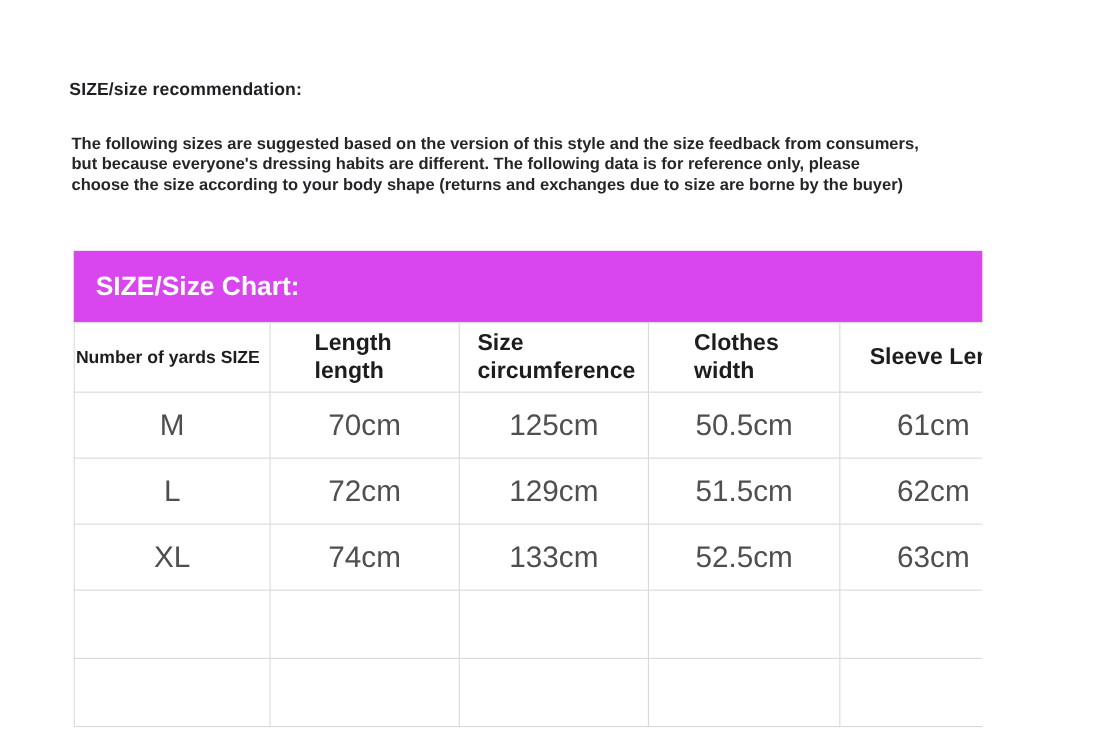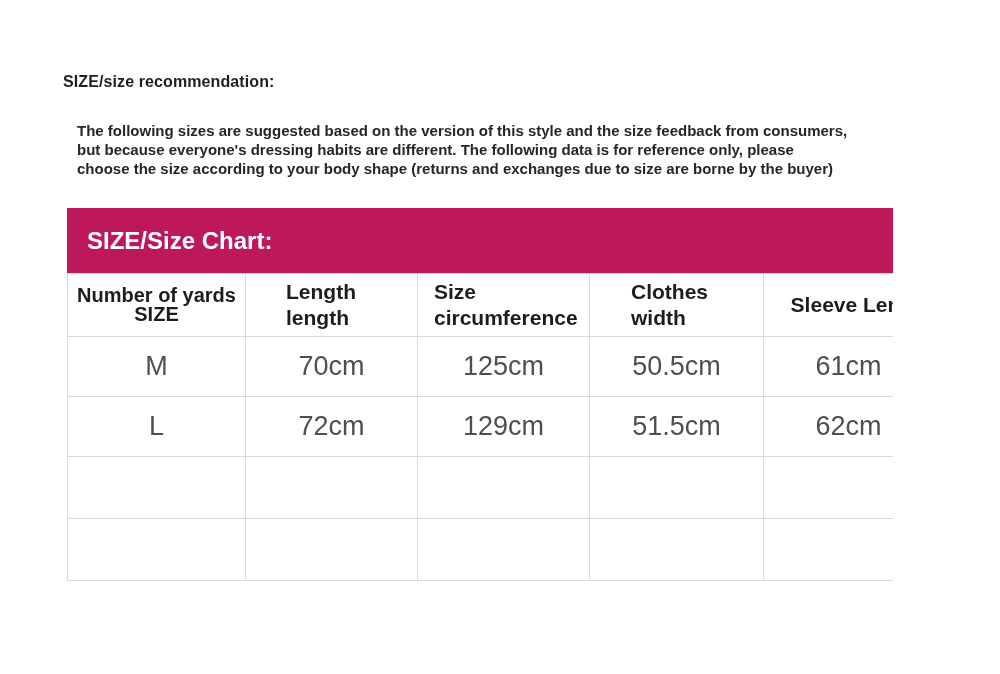--- a/index.html
+++ b/index.html
@@ -26,36 +26,36 @@
   }
   .paragraph {
     position: absolute;
     left: 65px; top: 121px;
     width: 905px;
     font-size: 15px;
     font-weight: bold;
     line-height: 19px;
     color: #26262a;
     white-space: pre-line;
-    margin-left: 12px;
   }
   .size-chart {
     position: absolute;
     left: 67px; top: 208px;
     width: 866px;
   }
   .chart-title-bar {
     width: 100%;
     height: 65px;
-    background: #be185d;
+    background: #d946ef;
     color: #ffffff;
     font-size: 24px;
     font-weight: bold;
     line-height: 65px;
     padding-left: 20px;
+    margin-top: 20px;
   }
   table.size-table {
     width: 100%;
     border-collapse: collapse;
     table-layout: fixed;
     background: #ffffff;
   }
   .size-table th, .size-table td {
     border: 1px solid #d9d9d9;
     vertical-align: middle;
@@ -64,22 +64,22 @@
   .size-table th {
     height: 63px;
     font-size: 21px;
     font-weight: bold;
     color: #1d1d20;
     line-height: 26px;
     white-space: pre-line;
     text-align: left;
   }
   .size-table th.col-size {
-    text-align: center;
-    font-size: 20px;
+    text-align: left;
+    font-size: 16px;
     line-height: 19px;
     padding: 0 1px;
     white-space: normal;
   }
   .size-table th.col-clothes  { padding-left: 40px; }
   .size-table th.col-chest    { padding-left: 16px; }
   .size-table th.col-shoulder { padding-left: 41px; }
   .size-table th.col-sleeve   { text-align: right; padding: 0; }
   .size-table td {
     height: 60px;
@@ -133,20 +133,27 @@
           <td>50.5cm</td>
           <td>61cm</td>
         </tr>
         <tr>
           <td>L</td>
           <td>72cm</td>
           <td>129cm</td>
           <td>51.5cm</td>
           <td>62cm</td>
         </tr>
+        <tr>
+          <td>XL</td>
+          <td>74cm</td>
+          <td>133cm</td>
+          <td>52.5cm</td>
+          <td>63cm</td>
+        </tr>
         <tr class="empty-row">
           <td></td>
           <td></td>
           <td></td>
           <td></td>
           <td></td>
         </tr>
         <tr class="empty-row">
           <td></td>
           <td></td>

